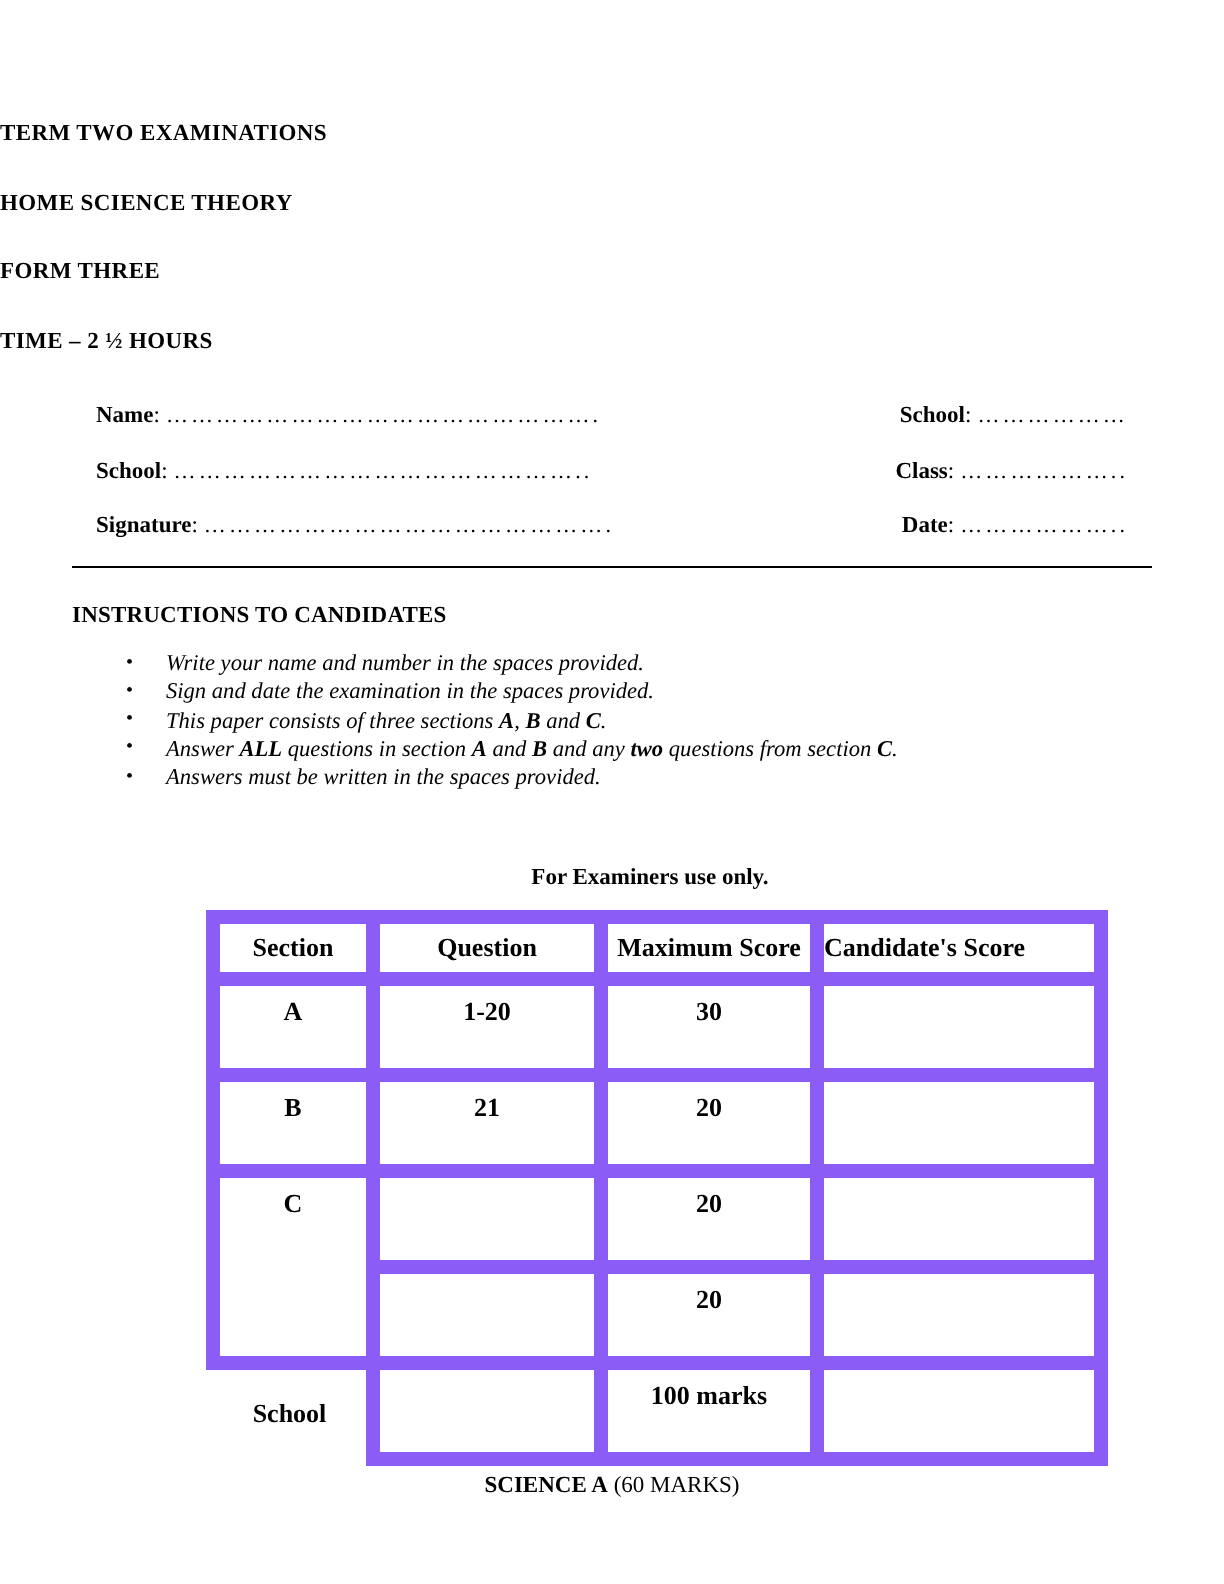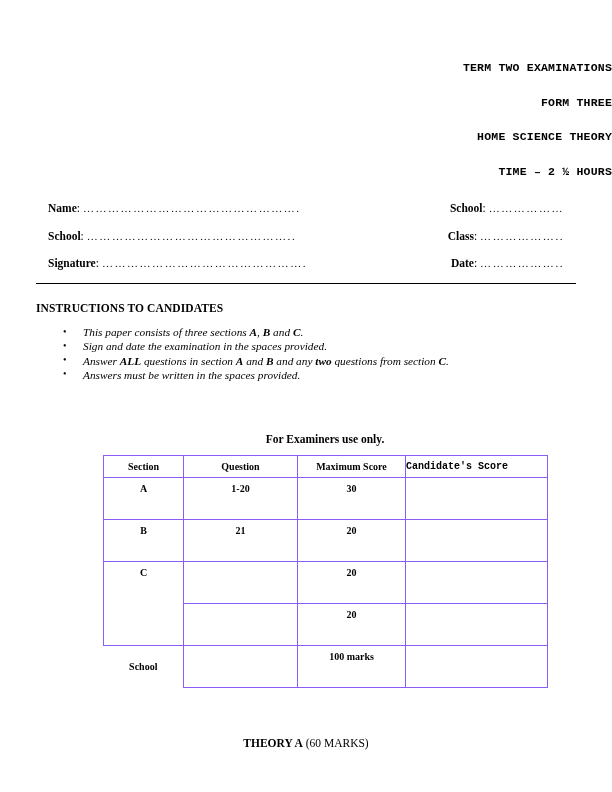--- a/index.html
+++ b/index.html
@@ -21,22 +21,21 @@
     height: 792px;
     box-sizing: border-box;
   }
 
   
   .headings {
     position: absolute;
     top: 62px;
     left: 0;
     width: 612px;
-    text-align: right;
-    font-family: Liberation Mono, monospace;
+    text-align: left;
   }
   .heading-line {
     font-weight: bold;
     font-size: 11.5px;
     letter-spacing: 0.2px;
     line-height: 1;
     margin-bottom: 23px;
   }
   .heading-line:last-child { margin-bottom: 0; }
 
@@ -141,41 +140,40 @@
   }
   .examiner-table {
     position: absolute;
     top: 455px;
     left: 103px;
     width: 444px;
     border-collapse: collapse;
     table-layout: fixed;
   }
   .examiner-table td {
-    border: 1px solid #8b5cf6;
-    font-size: 10px;
+    border: 7px solid #8b5cf6;
+    font-size: 13px;
     font-weight: bold;
     text-align: center;
     vertical-align: top;
     padding: 5px 0 0 0;
   }
   .examiner-table tr.head td {
     padding: 4px 0 4px 0;
     vertical-align: middle;
     height: 13px;
   }
   .examiner-table tr.body td { height: 36px; }
   .col-section  { width: 80px; }
   .col-question { width: 114px; }
   .col-max      { width: 108px; }
   .col-cand     { width: 142px; }
   td.cand-head {
     text-align: left;
     padding-left: 7px;
-    font-family: Liberation Mono, monospace;
   }
   
   td.section-merged { vertical-align: top; }
   
   td.total-cell {
     border-left: none;
     border-bottom: none;
     vertical-align: middle;
     padding-top: 0;
   }
@@ -193,22 +191,22 @@
   .section-footer b { font-weight: bold; }
   .section-footer span.marks { font-weight: normal; }
 </style>
 </head>
 <body>
 
 <div class="page">
 
   <div class="headings">
     <div class="heading-line">TERM TWO EXAMINATIONS</div>
+    <div class="heading-line">HOME SCIENCE THEORY</div>
     <div class="heading-line">FORM THREE</div>
-    <div class="heading-line">HOME SCIENCE THEORY</div>
     <div class="heading-line">TIME – 2 ½ HOURS</div>
   </div>
 
   <div class="fields">
 
     <div class="field-row">
       <span class="field-label">Name</span>
       <span class="field-colon">:</span>
       <span class="dots">…………………………………………….</span>
       <span class="field-sep"></span>
@@ -236,22 +234,23 @@
       <span class="field-colon">:</span>
       <span class="dots-fixed">………………..</span>
     </div>
 
   </div>
 
   <div class="divider"></div>
 
   <div class="instructions-title">INSTRUCTIONS TO CANDIDATES</div>
   <ul class="instructions-list">
+    <li>Write your name and number in the spaces provided.</li>
+    <li>Sign and date the examination in the spaces provided.</li>
     <li><i>This paper consists of three sections <b>A</b>, <b>B</b> and <b>C</b>.</i></li>
-    <li>Sign and date the examination in the spaces provided.</li>
     <li><i>Answer <b>ALL</b> questions in section <b>A</b> and <b>B</b> and any <b>two</b> questions from section <b>C</b>.</i></li>
     <li>Answers must be written in the spaces provided.</li>
   </ul>
 
   <div class="examiner-caption">For Examiners use only.</div>
   <table class="examiner-table">
     <colgroup>
       <col class="col-section">
         <col class="col-question">
         <col class="col-max">
@@ -295,16 +294,16 @@
       <tr class="body">
         <td class="total-cell">School</td>
         <td></td>
         <td>100 marks</td>
         <td></td>
       </tr>
     </tbody>
   </table>
 
   <div class="section-footer">
-    <b>THEORY A</b><span class="marks"> (60 MARKS)</span>
+    <b>SCIENCE A</b><span class="marks"> (60 MARKS)</span>
   </div>
 
 </div>
 
 </body></html>

